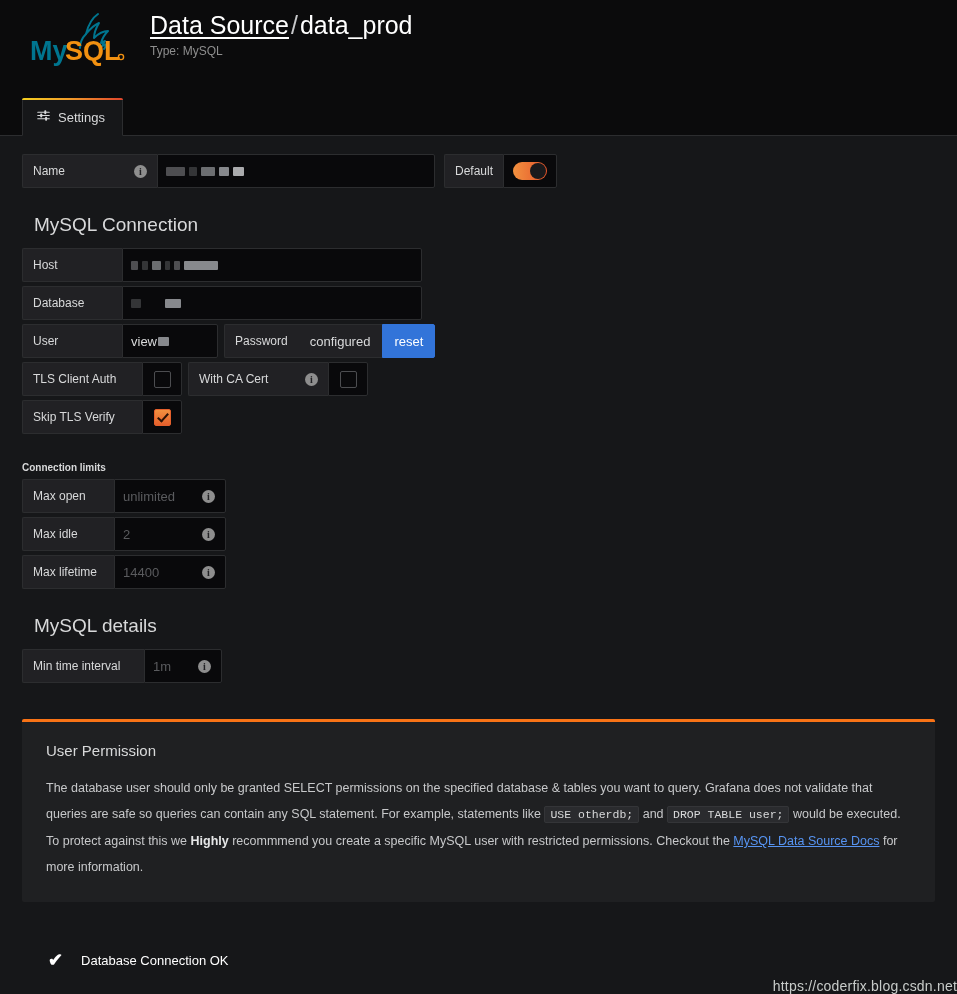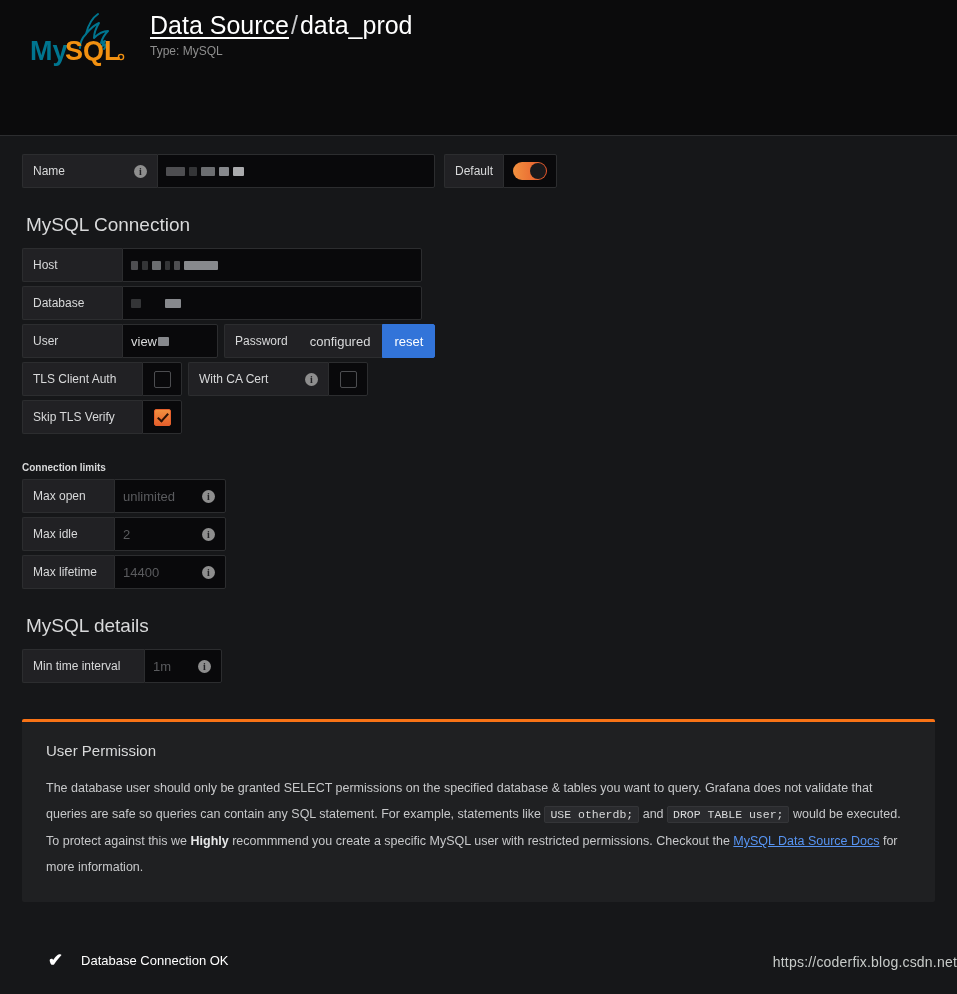--- a/index.html
+++ b/index.html
@@ -172,21 +172,21 @@
   .redact.d2 { background: #7e8084; }
   .redact.d3 { background: #9ea0a4; }
   .redact.d4 { background: #3c3d40; }
   .redact.d5 { background: #c7c8ca; }
 
   
   .section-title {
     font-size: 19px;
     color: #d8d9da;
     font-weight: 400;
-    margin: 26px 0 12px 4px;
+    margin: 26px 0 12px 12px;
   }
   .subsection-title {
     font-size: 10px;
     font-weight: bold;
     color: #d8d9da;
     margin: 28px 0 6px 0;
   }
 
   
   .gf-check-box {
@@ -326,21 +326,21 @@
     font-size: 13px;
   }
   .success-bar .chk-glyph {
     font-size: 18px;
     line-height: 1;
     font-weight: bold;
   }
   .watermark {
     position: absolute;
     right: 0px;
-    bottom: 24px;
+    bottom: 0;
     font-size: 14px;
     color: #d7dbd8;
     opacity: .92;
     letter-spacing: .2px;
     white-space: nowrap;
     font-family: "Liberation Sans", sans-serif;
   }
 </style>
 </head>
 <body>
@@ -363,20 +363,39 @@
     </div>
 
     <div class="ds-titles">
       <div class="ds-title">
         <span class="crumb-link">Data Source</span><span class="crumb-sep">/</span><span>data_prod</span>
       </div>
       <div class="ds-subtitle">Type: MySQL</div>
     </div>
   </div>
 
+  <div class="tabbar">
+    <div class="tab">
+      <span class="tab-icon">
+        <svg width="13" height="13" viewBox="0 0 16 16">
+          <g stroke="#d8d9da" stroke-width="1.5" stroke-linecap="round">
+            <line x1="1" y1="4" x2="15" y2="4"></line>
+            <line x1="1" y1="8" x2="15" y2="8"></line>
+            <line x1="1" y1="12" x2="15" y2="12"></line>
+          </g>
+          <g fill="#d8d9da">
+            <rect x="9" y="1.5" width="2.4" height="5" rx="1"></rect>
+            <rect x="4" y="5.5" width="2.4" height="5" rx="1"></rect>
+            <rect x="10" y="9.5" width="2.4" height="5" rx="1"></rect>
+          </g>
+        </svg>
+      </span>
+      <span>Settings</span>
+    </div>
+  </div>
 </div>
 
 <div class="page-body">
 
   <div class="gf-row">
     <div class="gf-group">
       <div class="gf-label" style="width:135px">
         <span>Name</span>
         <span class="info-i" style="margin-left:auto">i</span>
       </div>

